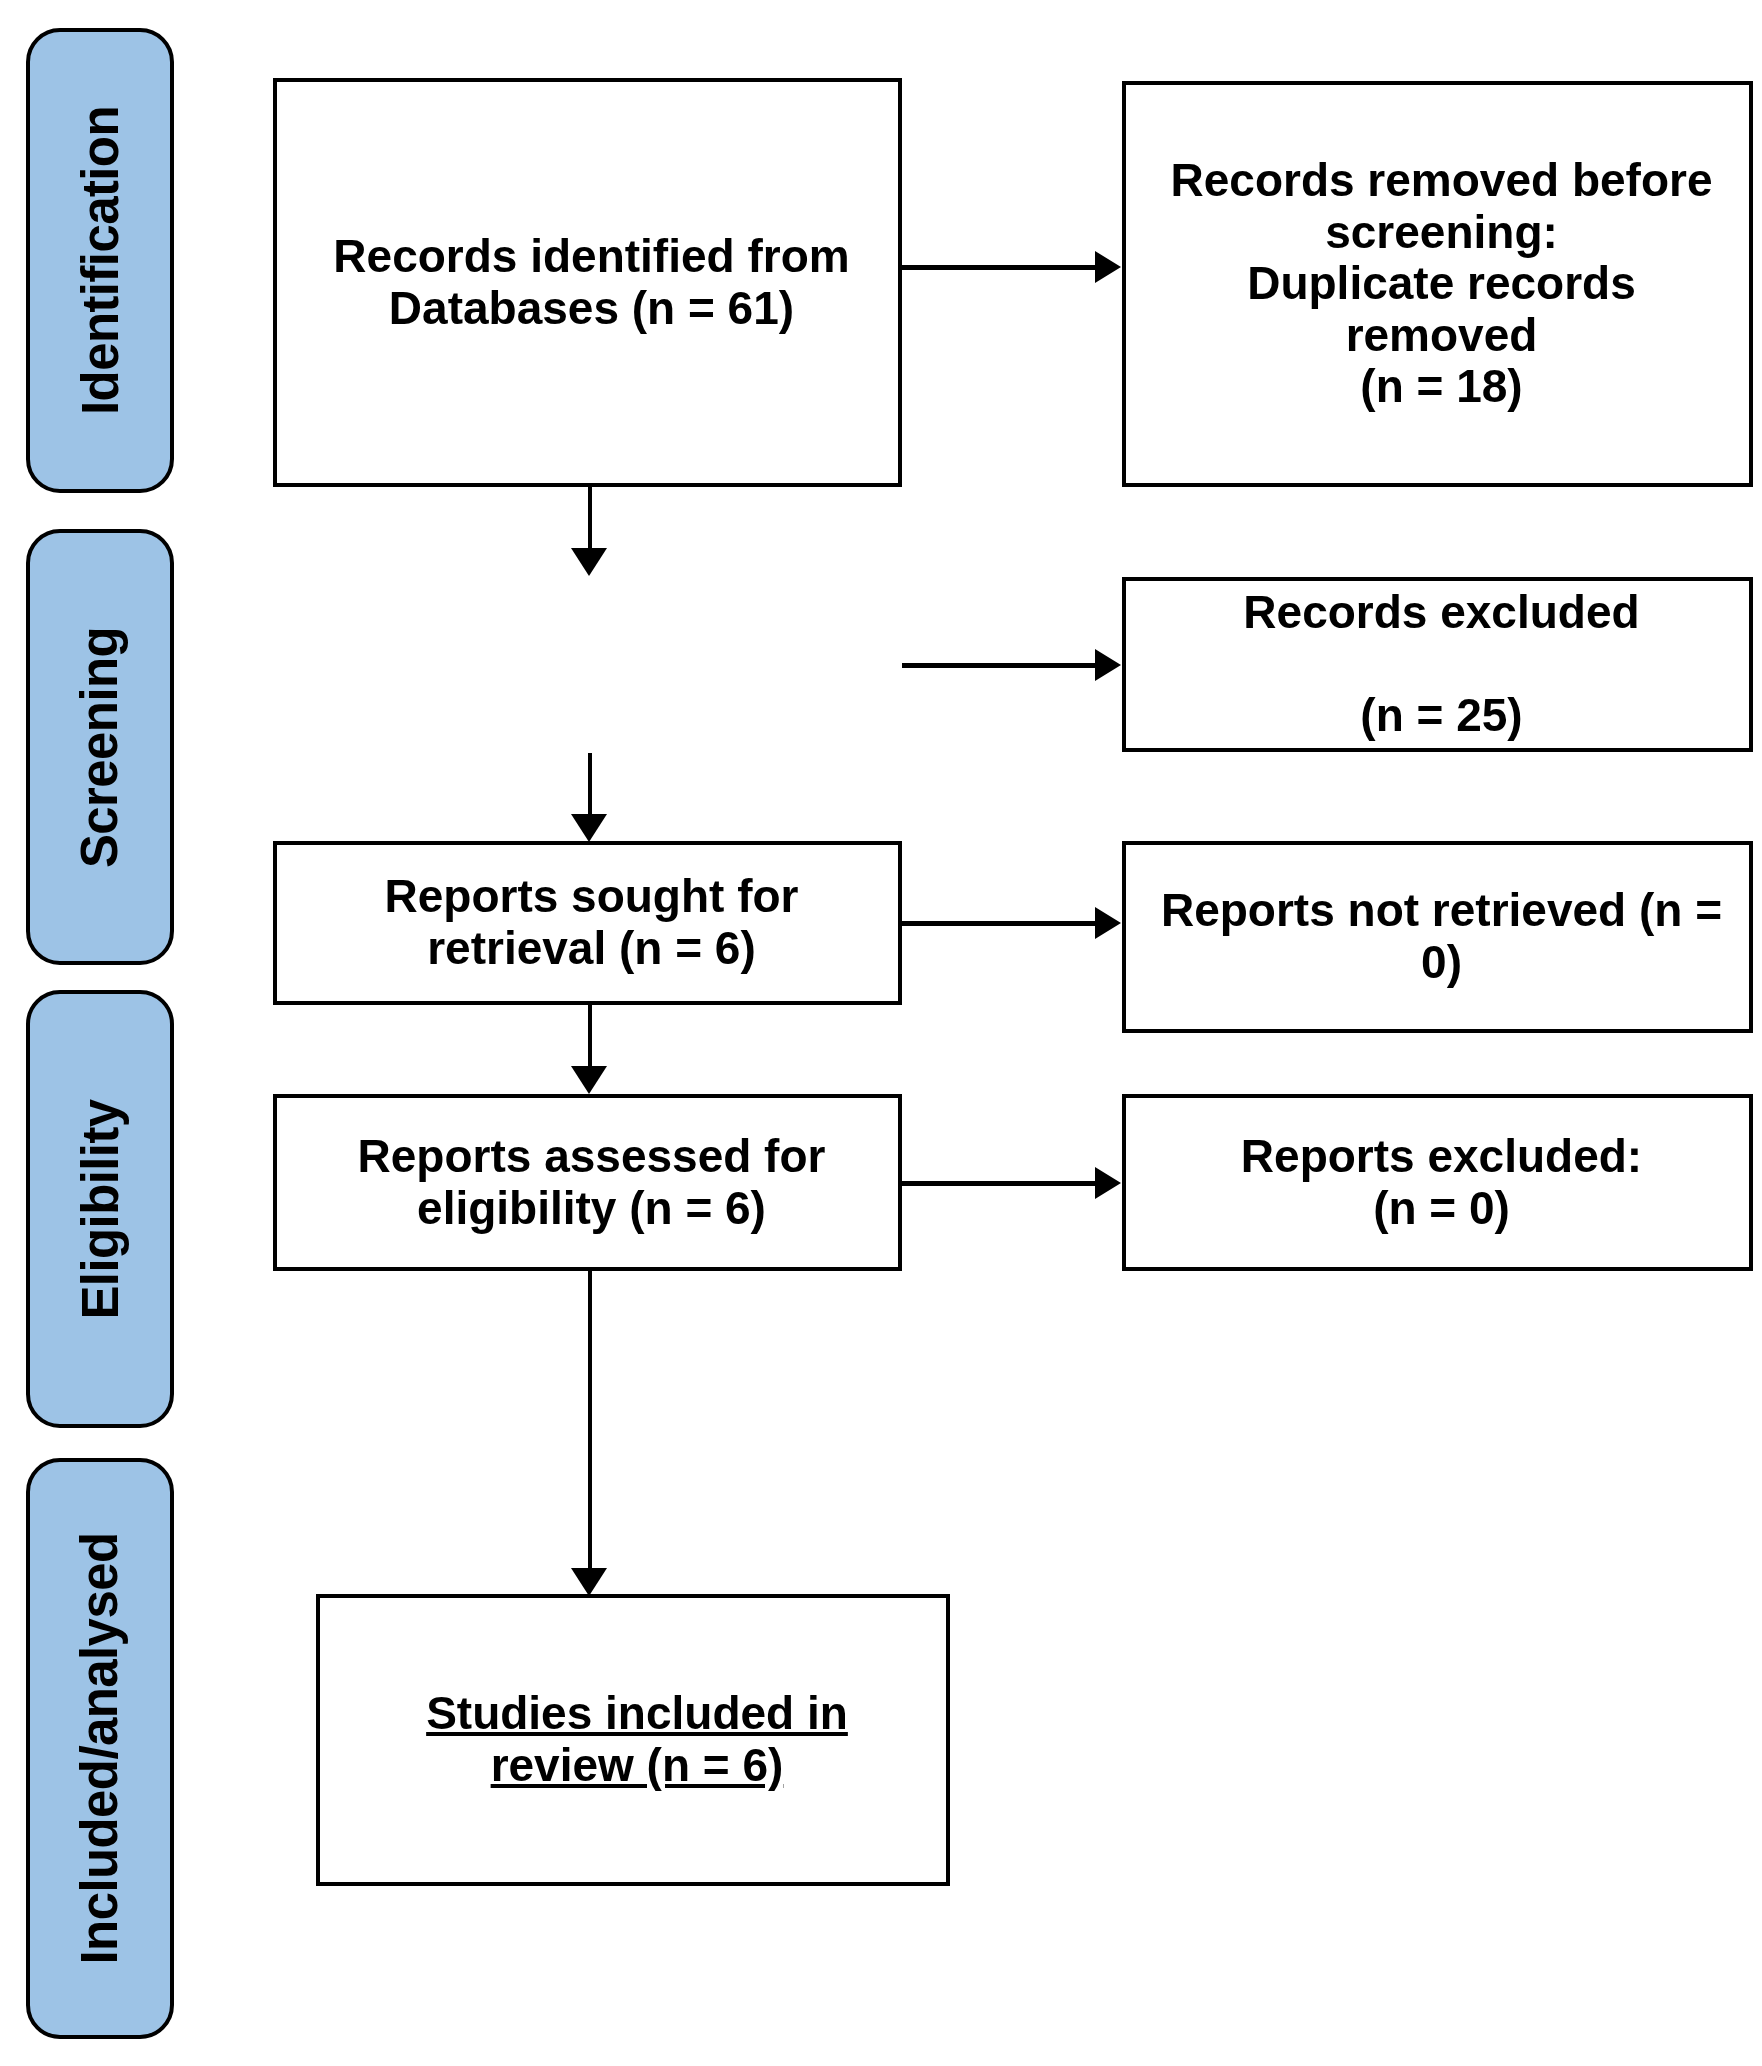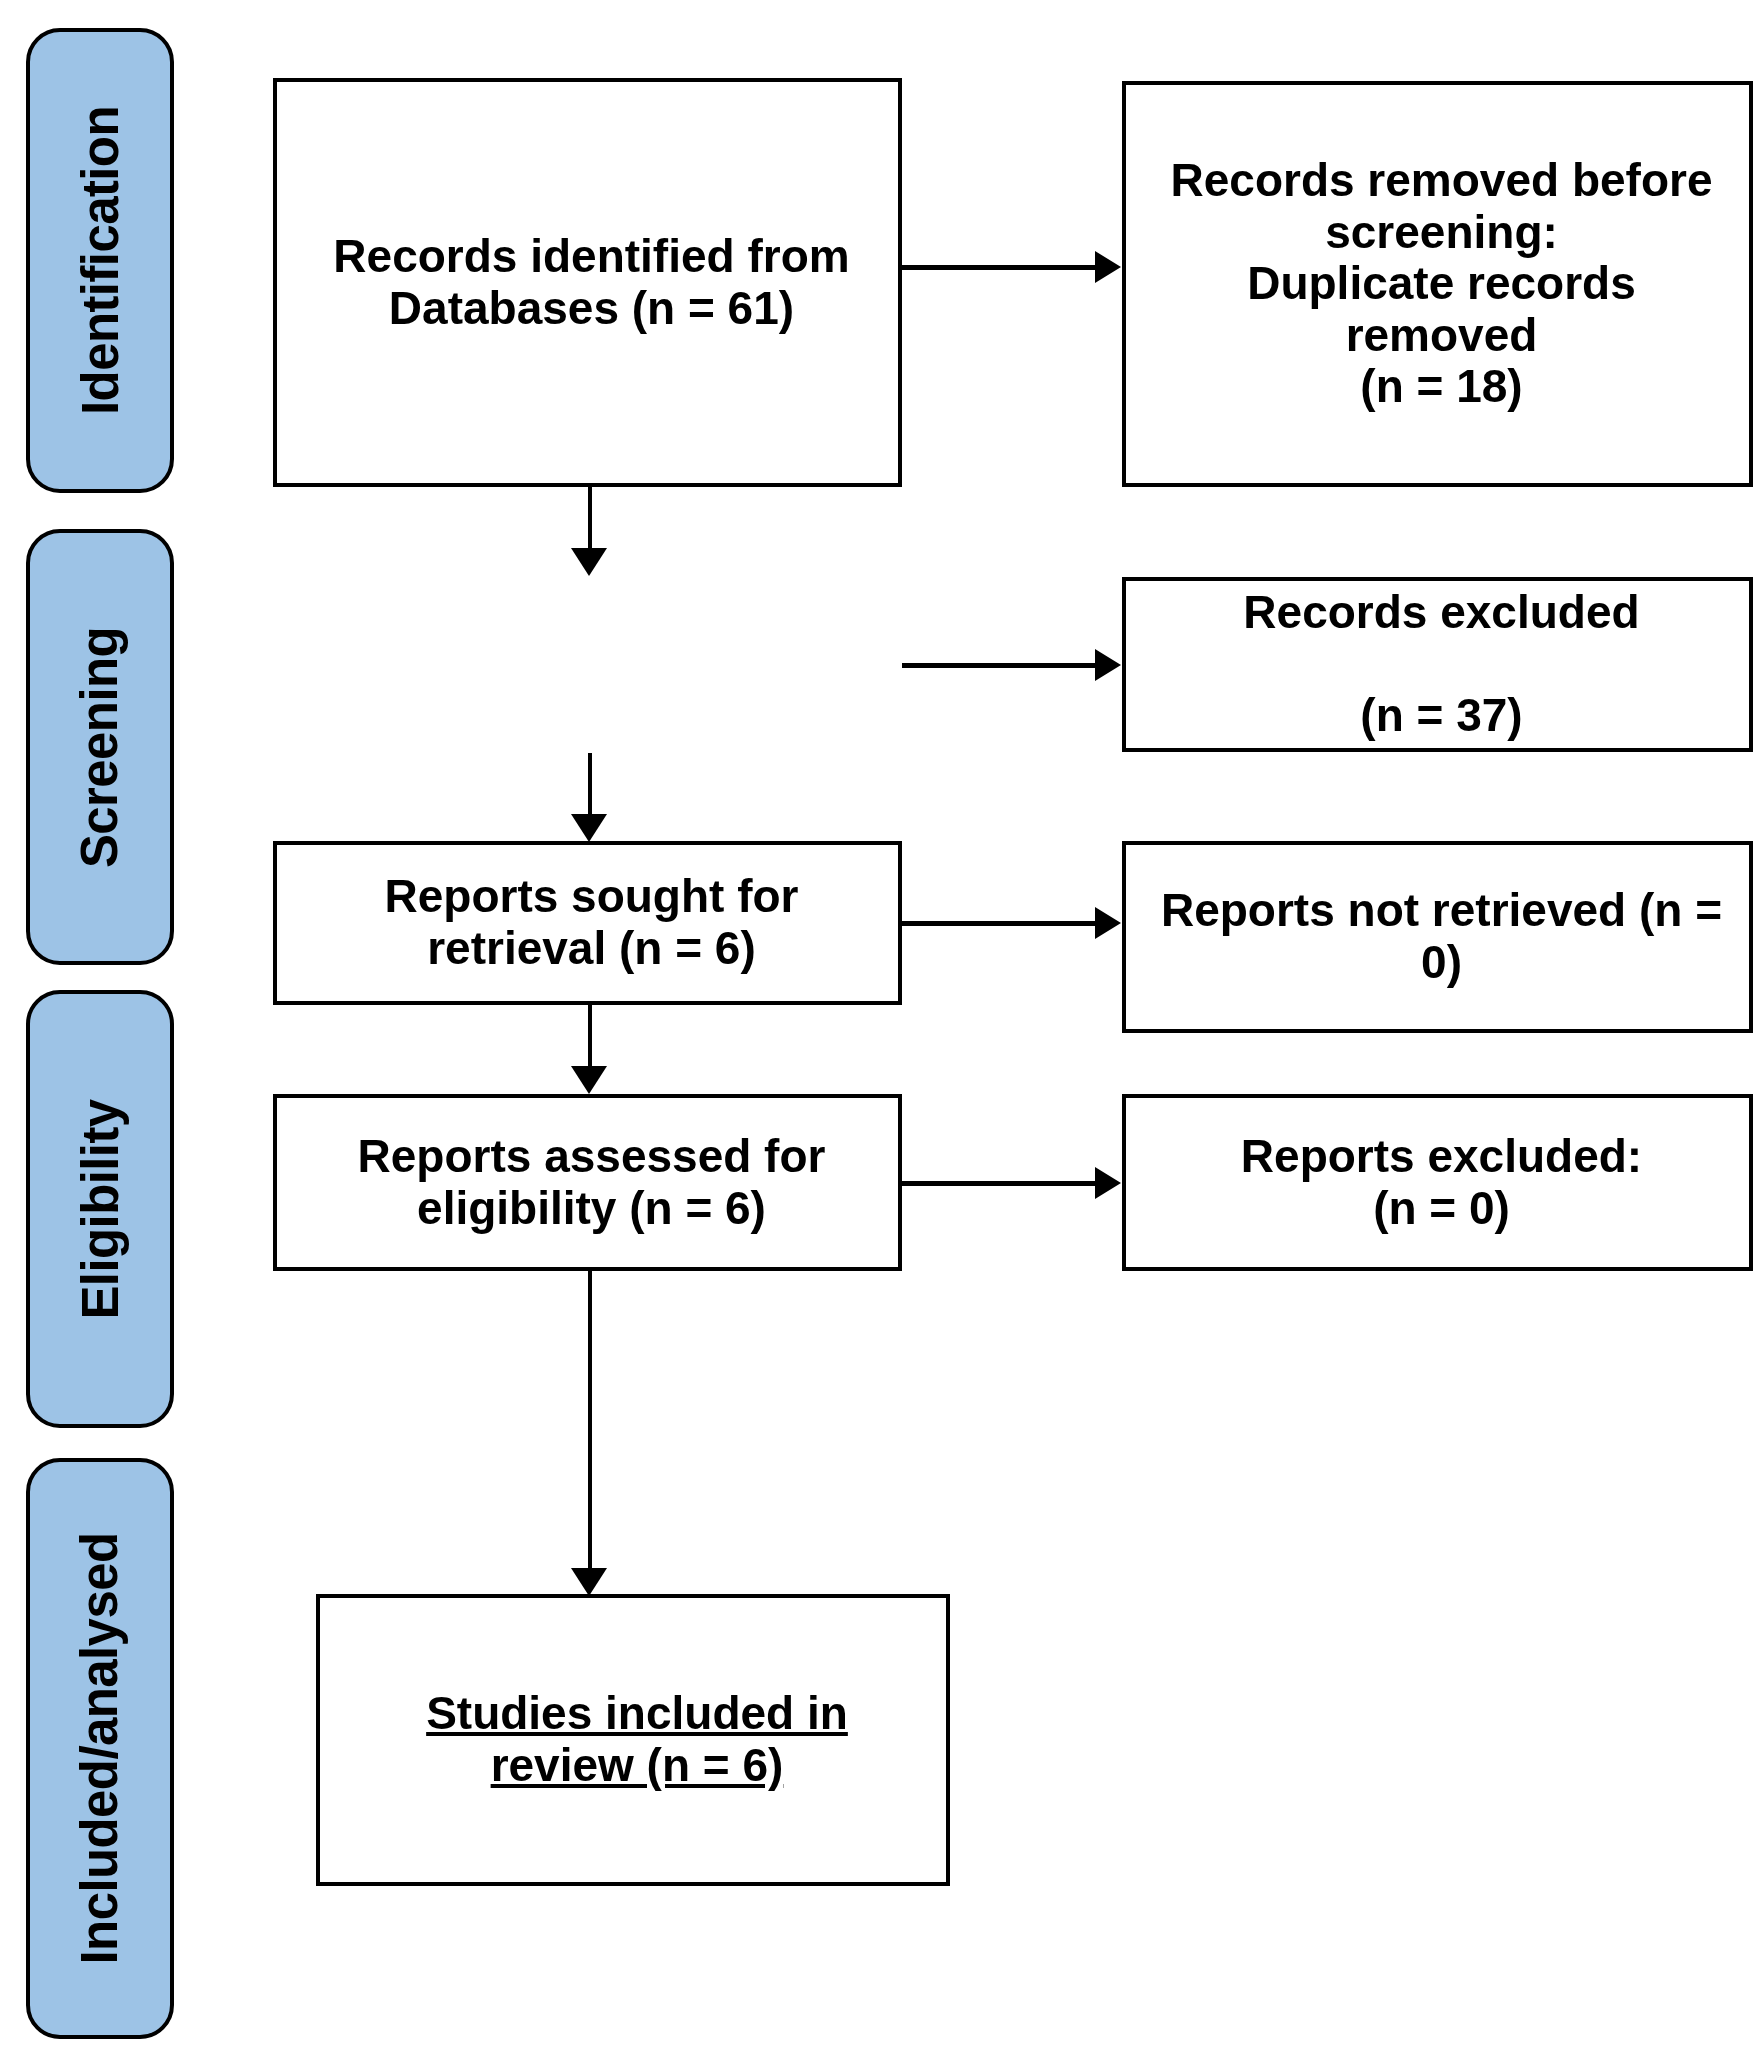--- a/index.html
+++ b/index.html
@@ -140,21 +140,21 @@
 
   <div class="arrow-v" style="left:571px;top:487px;width:37px;height:90px;">
     <div class="shaft" style="height:63px;"></div>
     <div class="head" style="top:61px;"></div>
   </div>
 
 
   <div class="flow-box" style="left:1122px;top:577px;width:631px;height:175px;">
     <span class="box-text">Records excluded
 
-(n = 37)</span>
+(n = 25)</span>
   </div>
 
   <div class="arrow-h" style="left:902px;top:648px;width:220px;height:34px;">
     <div class="shaft" style="width:195px;"></div>
     <div class="head" style="left:193px;"></div>
   </div>
 
   <div class="arrow-v" style="left:571px;top:753px;width:37px;height:90px;">
     <div class="shaft" style="height:63px;"></div>
     <div class="head" style="top:61px;"></div>

